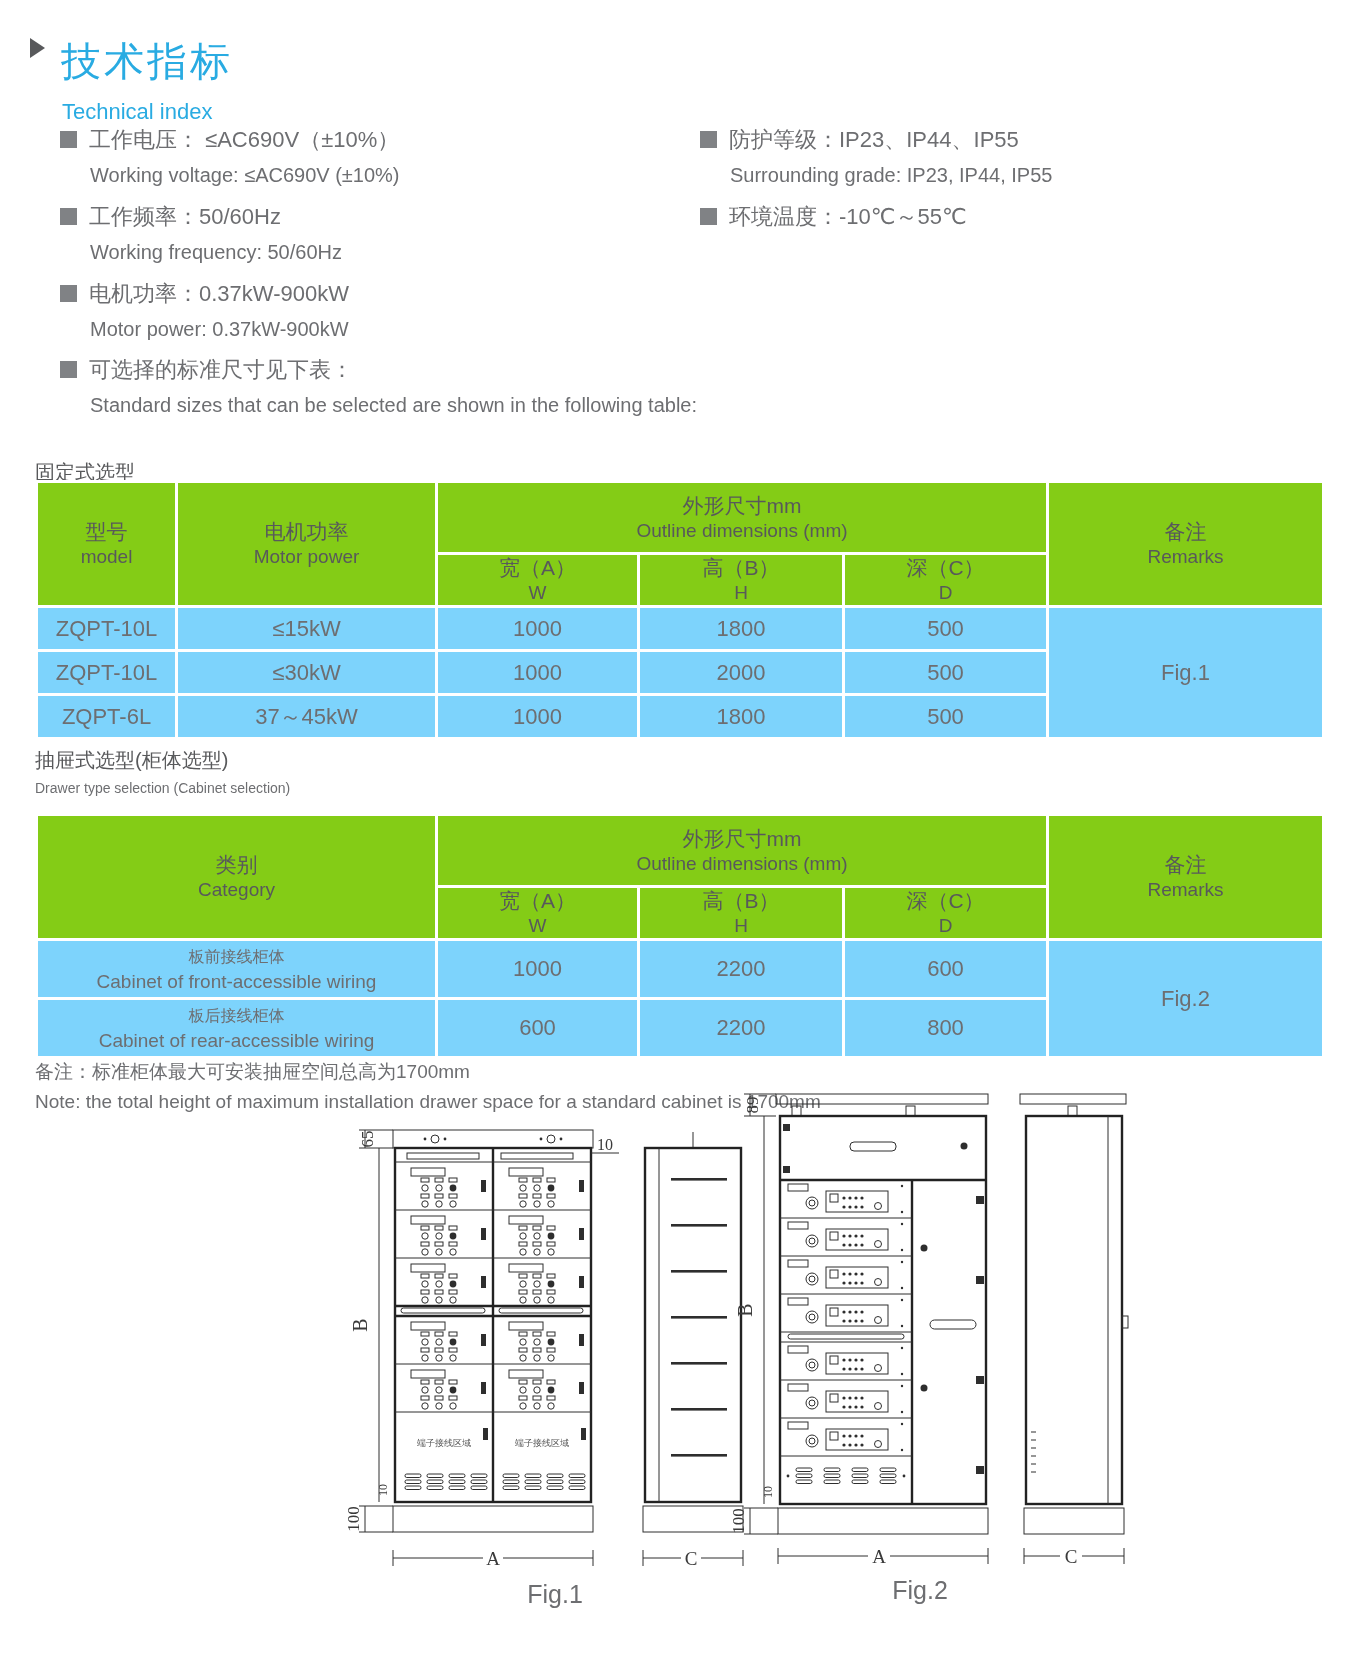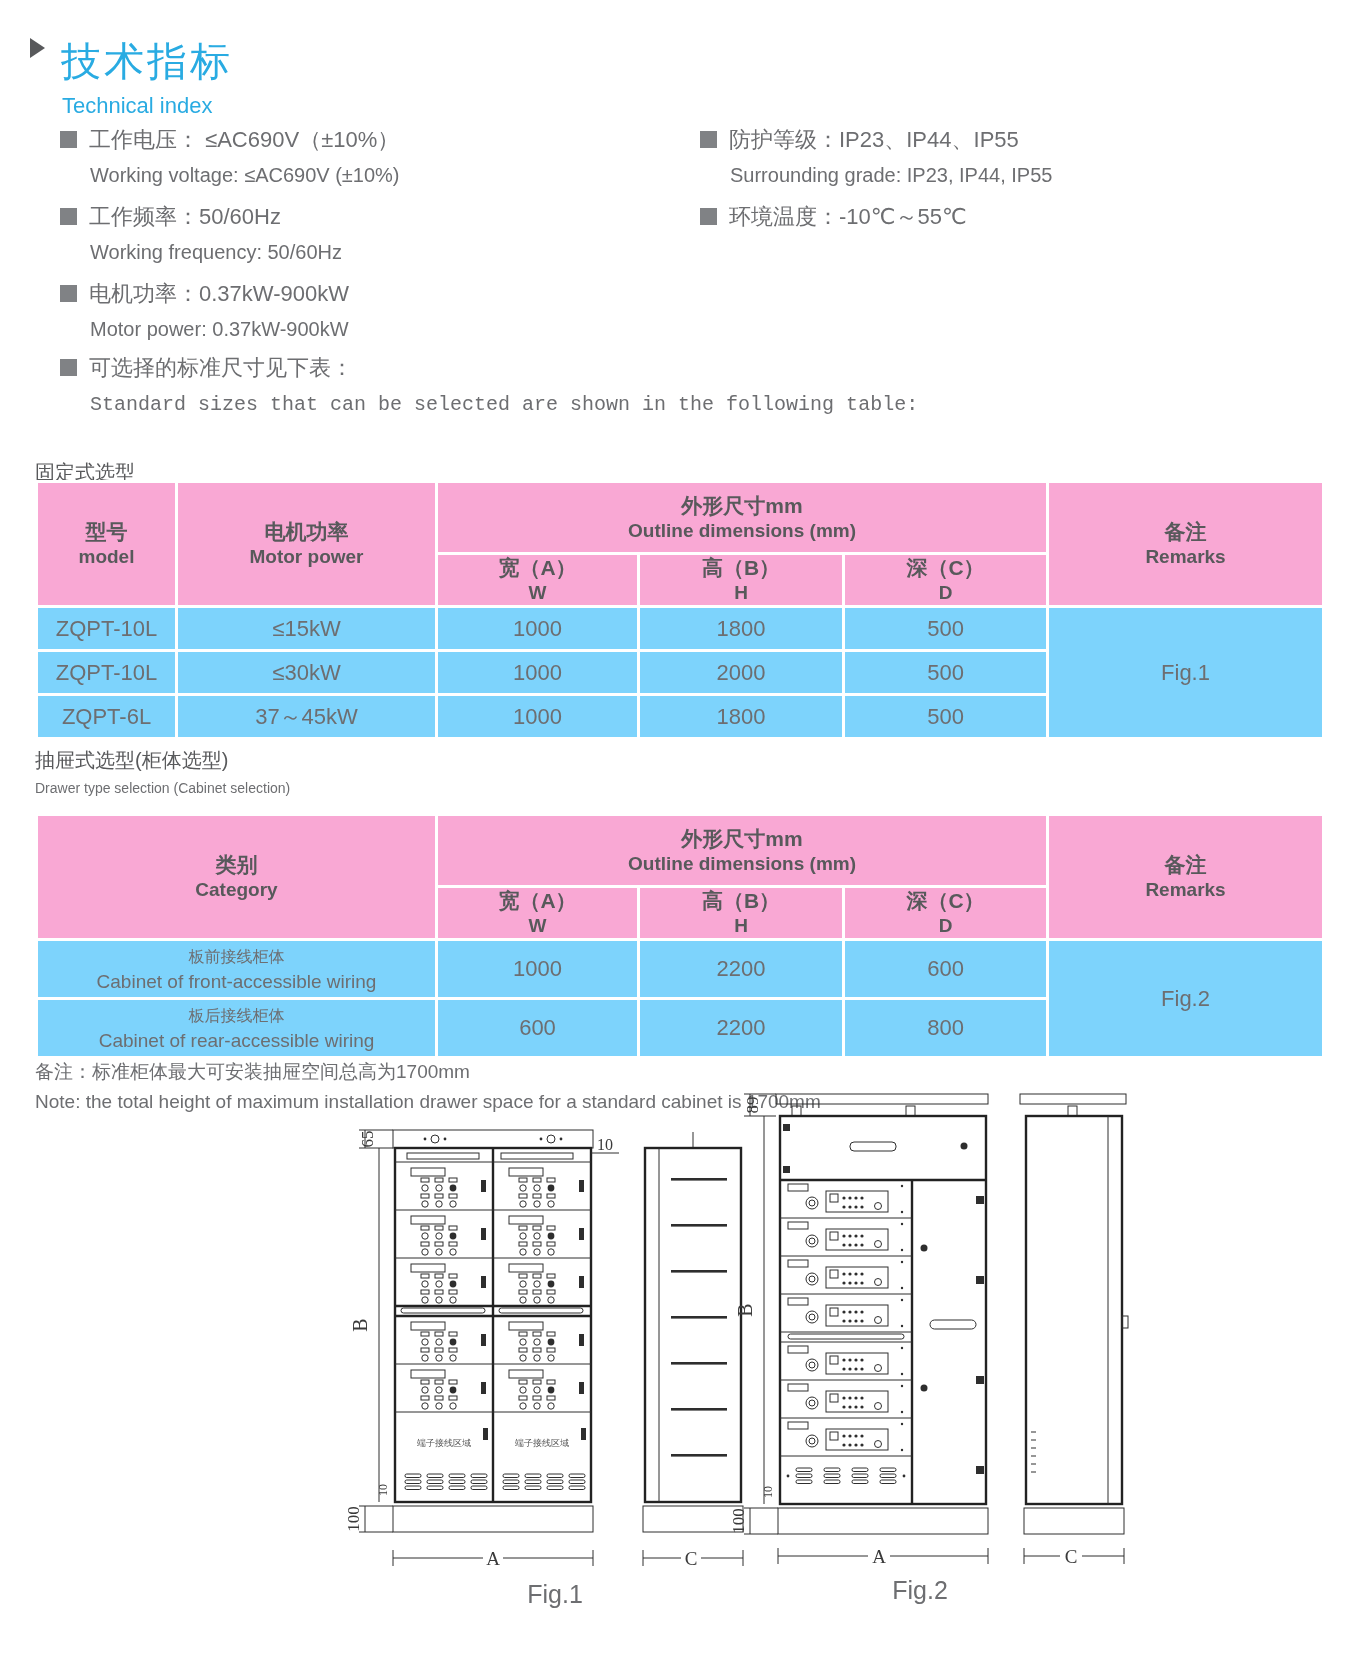--- a/index.html
+++ b/index.html
@@ -10,46 +10,46 @@
   }
   
   .header { position:absolute; left:30px; top:34px; }
   .title-row { display:flex; }
   .arrow {
     width:0; height:0; border-left:15px solid #58595b;
     border-top:10px solid transparent; border-bottom:10px solid transparent;
     margin-right:16px; margin-top:4px;
   }
   .title-cn { font-size:40px; color:#29abe2; letter-spacing:3px; }
-  .title-en { font-size:22px; color:#29abe2; margin:4px 0 0 32px; }
+  .title-en { font-size:22px; color:#29abe2; margin:10px 0 0 32px; }
 
   
   .specs-left  { position:absolute; left:60px;  top:122px; }
   .specs-right { position:absolute; left:700px; top:122px; }
   .spec-item { margin-bottom:7px; }
   .spec-cn { font-size:22px; line-height:36px; color:#6d6e71; white-space:nowrap; }
   .spec-en { font-size:20px; line-height:34px; color:#6d6e71; padding-left:30px; white-space:nowrap; }
   .bullet {
     display:inline-block; width:17px; height:17px; background:#808285;
     margin-right:12px; vertical-align:-1px;
   }
-  .sizes-note { position:absolute; left:60px; top:352px;font-family:Liberation Mono, monospace; }
+  .sizes-note { position:absolute; left:60px; top:352px; }
 
   
   .section1 { position:absolute; left:35px; top:440px;margin-top:18px; }
   .section2 { position:absolute; left:35px; top:746px; }
   .sec-cn { font-size:20px; color:#58595b; line-height:28px; }
   .sec-en { font-size:14px; color:#6d6e71; line-height:28px;text-align:center; }
 
   
   table { border-collapse:collapse; table-layout:fixed; width:1287px; }
   .tbl1 { position:absolute; left:35px; top:480px; }
   .tbl2 { position:absolute; left:35px; top:813px; }
   th, td { border:3px solid #ffffff; text-align:center; vertical-align:middle; padding:0; }
-  th { background:#f9a8d4; font-weight:bold; color:#58595b; }
+  th { background:#84cc16; font-weight:normal; color:#58595b; }
   tbody td { background:#7dd3fc; color:#6d6e71; font-size:22px;margin-top:24px; }
   .hrow1 { height:72px; }
   .hrow2 { height:52px; }
   .tbl1 tbody tr { height:44px; }
   .tbl2 tbody tr { height:59px; }
   .th-cn { font-size:21px; line-height:26px; }
   .th-en { font-size:19px; line-height:24px; }
   .cell-cn { font-size:16px; line-height:26px; }
   .cell-en { font-size:19px; line-height:24px; }
 

